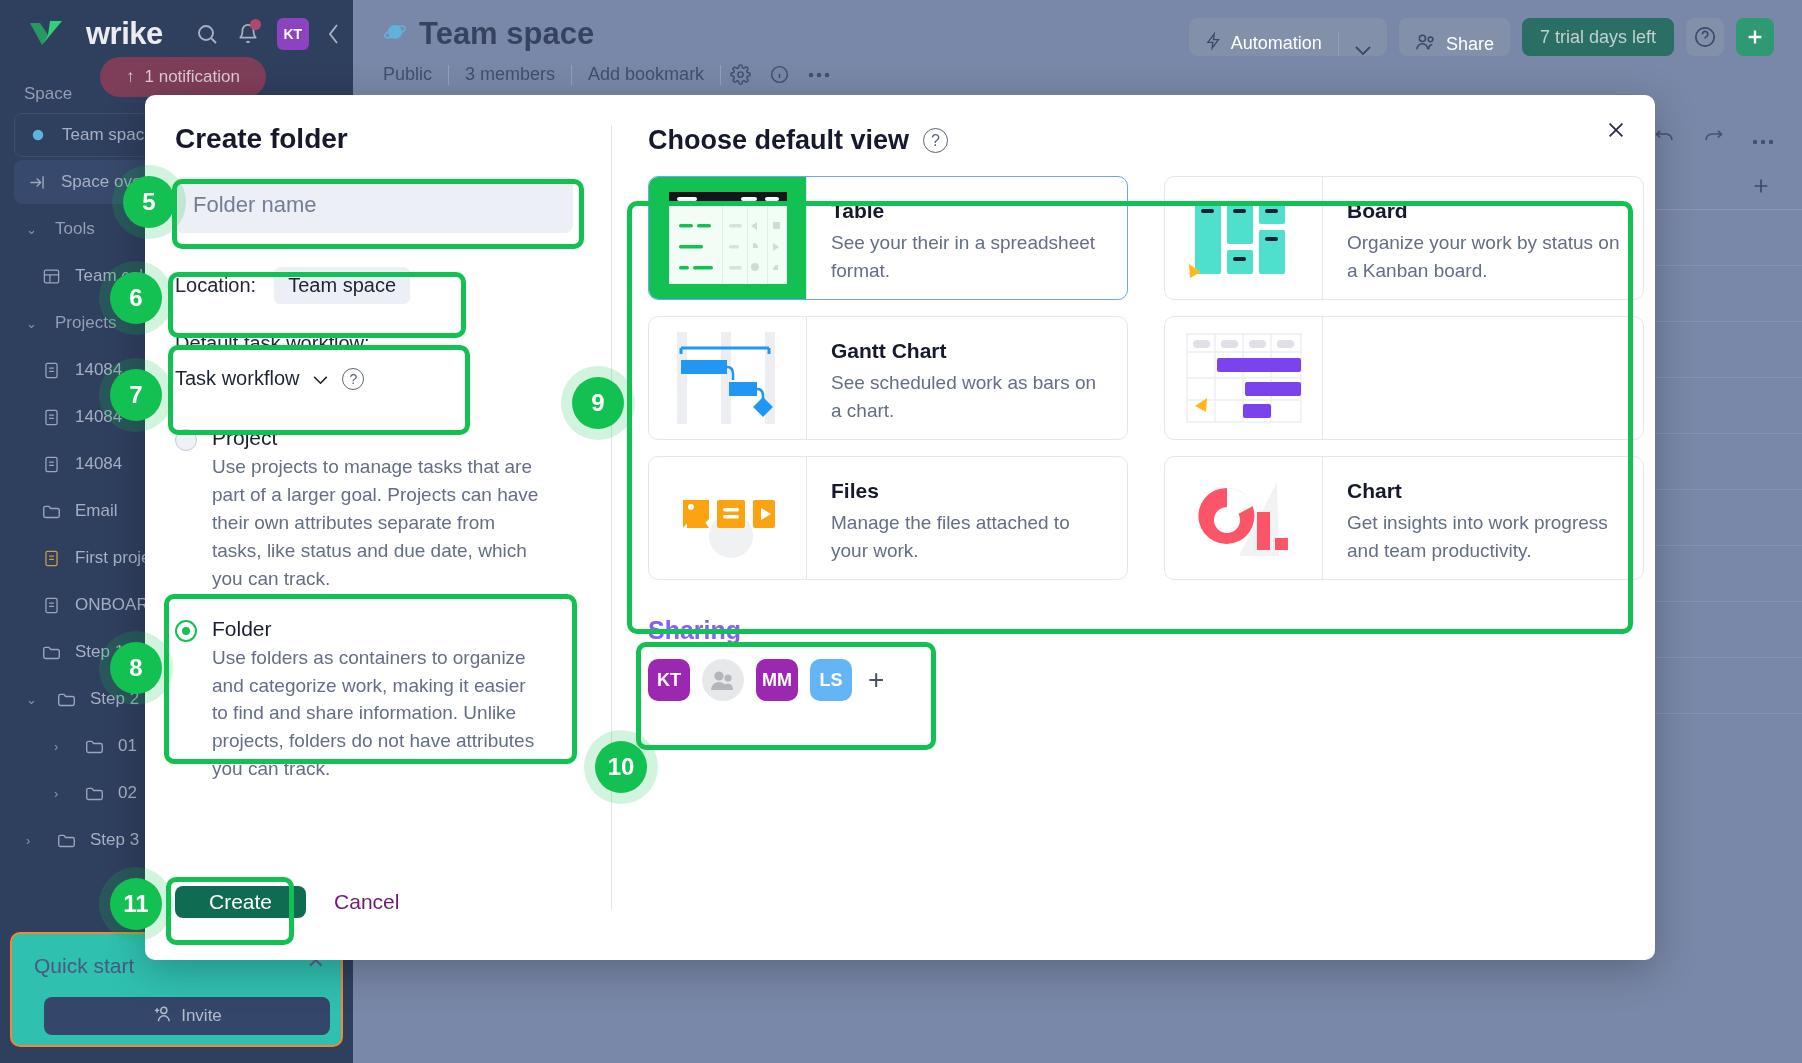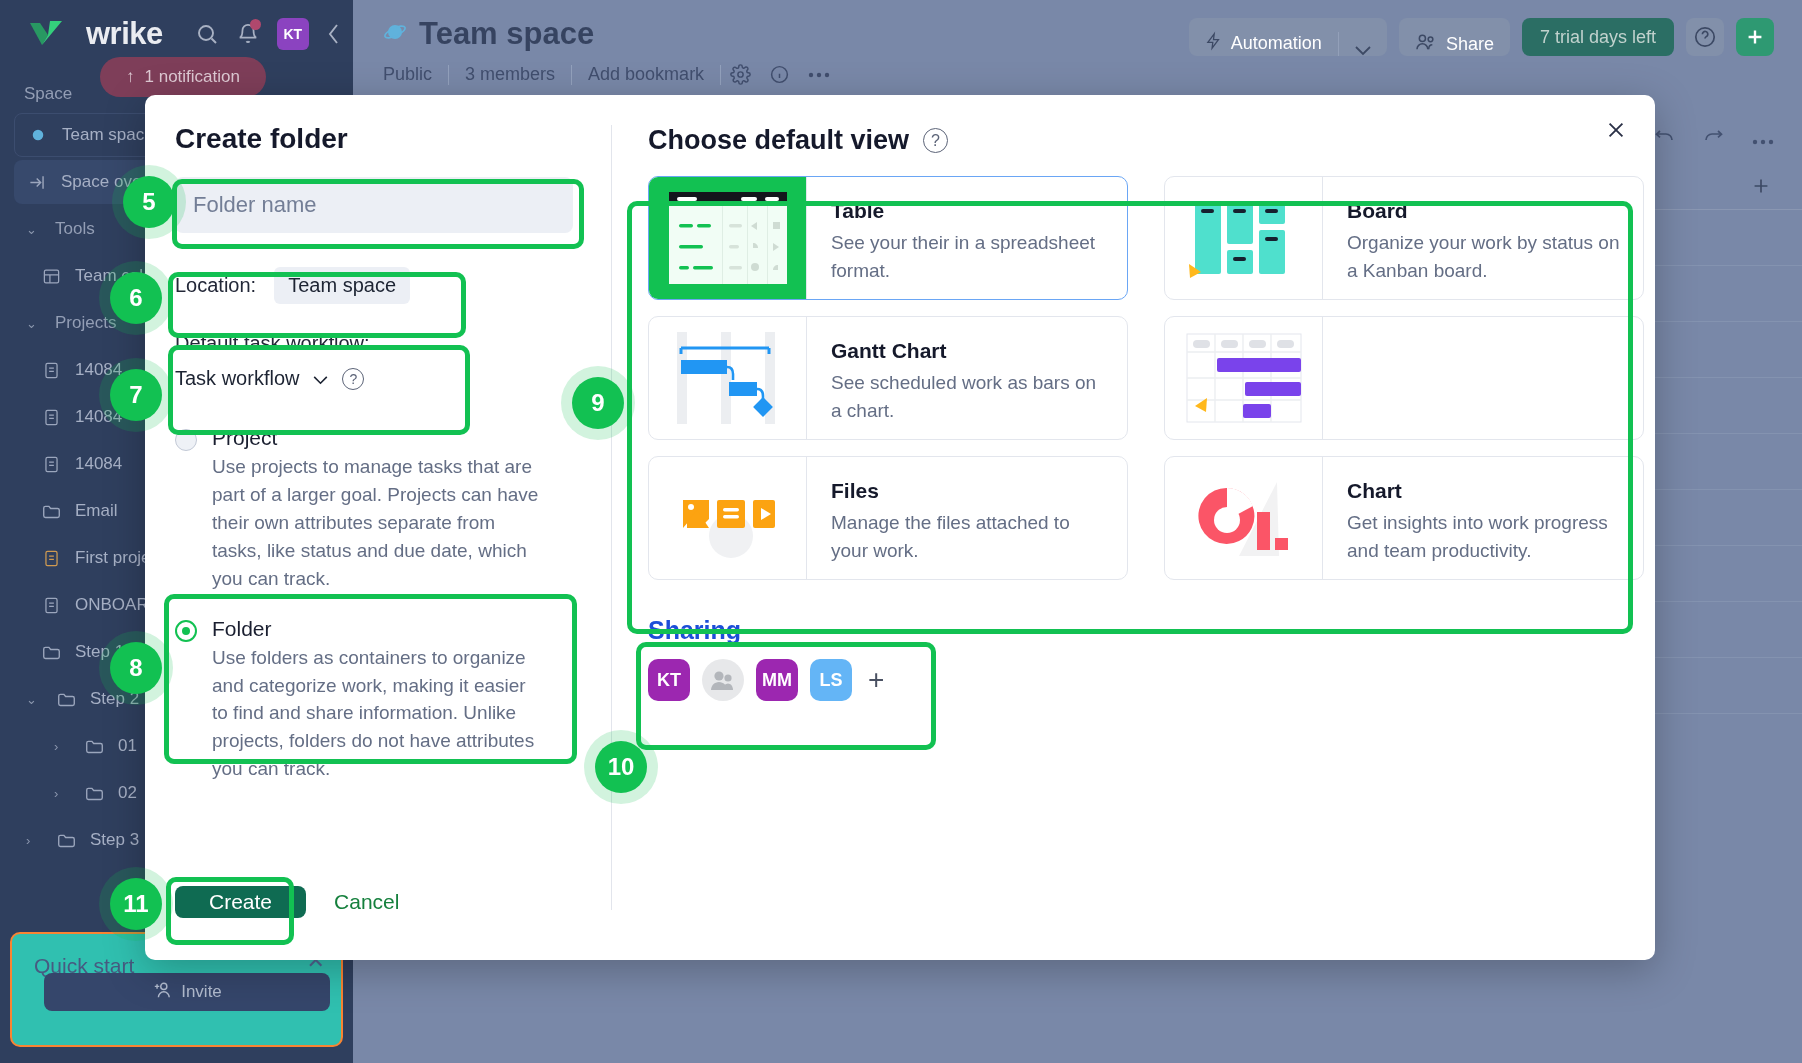--- a/index.html
+++ b/index.html
@@ -61,21 +61,21 @@
   .side-item.indent2 { padding-left: 40px; }
   .group-head { color: #8591ab; font-size: 17px; }
 
   .quick-start-box {
     position: absolute; left: 10px; bottom: 16px; width: 333px; height: 115px;
     border: 2px solid #f97316; border-radius: 10px; background: #14b8a6;
   }
   .quick-start-title { color: #2e4470; font-size: 21px; padding: 20px 0 0 22px; }
   .quick-close { position: absolute; right: 16px; top: 14px; color: #3a5183; font-size: 22px; }
   .invite-btn {
-    position: absolute; left: 32px; bottom: 34px; width: 286px; height: 38px;
+    position: absolute; left: 32px; bottom: 10px; width: 286px; height: 38px;
     background: #1a2d57; border-radius: 8px; color: #a8b3c9; font-size: 17px;
     display: flex; align-items: center; justify-content: center; gap: 9px;
   }
 
   
   .main {
     position: absolute; left: 353px; top: 0; right: 0; bottom: 0;
     background: #657architecture;
   }
   .main { background: #67789c; }
@@ -188,21 +188,21 @@
   .opt-desc { font-size: 19px; color: #646e85; line-height: 1.47; margin-top: 3px; max-width: 330px; }
 
   .footer-row {
     position: absolute; left: 30px; bottom: 42px;
     display: flex; align-items: center; gap: 28px;
   }
   .create-btn {
     background: #0f6b52; color: #fff; font-size: 21px;
     border-radius: 8px; padding: 4px 34px;
   }
-  .cancel-btn { font-size: 21px; color: #15803d; text-align: right; }
+  .cancel-btn { font-size: 21px; color: #701a75; text-align: right; }
 
   
   .choose-head { display: flex; align-items: center; gap: 14px; }
   .choose-title { font-size: 27px; font-weight: 700; color: #15192b; }
 
   .cards-grid {
     margin-top: 20px; display: grid; grid-template-columns: 480px 480px;
     gap: 16px 36px; width: 1000px;
   }
   .view-card {
@@ -213,21 +213,21 @@
   .card-thumb {
     width: 158px; flex: none; border-right: 1px solid #e3e6ed;
     display: flex; align-items: center; justify-content: center; position: relative;
   }
   .card-thumb.greenbg { background: #12c152; }
   .card-text { padding: 22px 20px 0 24px; }
   .card-title { font-size: 21px; font-weight: 700; color: #15192b; }
   .card-desc { margin-top: 6px; font-size: 19px; color: #646e85; line-height: 1.45; }
 
   .sharing-box { margin-top: 36px; width: 250px; }
-  .sharing-title { font-size: 25px; font-weight: 700; color: #1d4ed8; }
+  .sharing-title { font-size: 25px; font-weight: 700; color: #8b5cf6; }
   .avatars { margin-top: 14px; display: flex; align-items: center; gap: 12px; }
   .av {
     width: 42px; height: 42px; border-radius: 10px;
     display: flex; align-items: center; justify-content: center;
     color: #fff; font-size: 18px; font-weight: 700;
   }
   .av.round { border-radius: 50%; background: #e7e8ea; }
   .av-plus { font-size: 28px; color: #4a5162; margin-left: 4px; }
 
   

